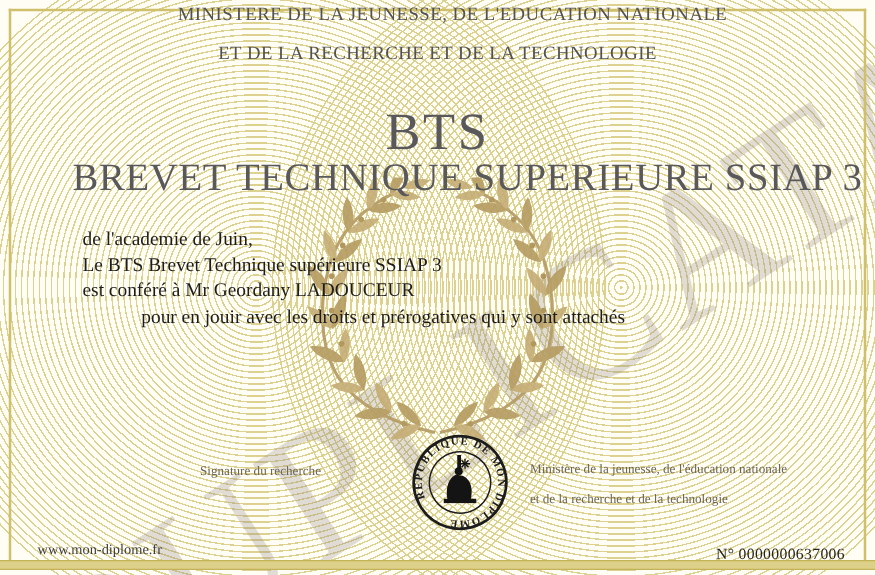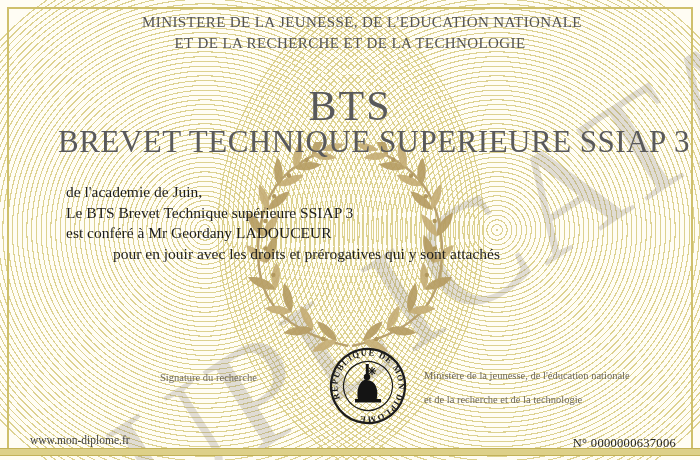--- a/index.html
+++ b/index.html
@@ -33,21 +33,21 @@
   }
   .bottom-band{
     position:absolute; left:0; right:0; bottom:4px; height:6px;
     background:#ddd089; border-top:1px solid #c3b259; border-bottom:1px solid #c3b259;
   }
 
   .hdr{
     position:absolute; left:0; right:0; text-align:center;
     color:#525254; font-size:15px; letter-spacing:0.4px;
   }
-  .hdr1{ top:14px;padding-left:24px; }
+  .hdr1{ top:4px;padding-left:24px; }
   .hdr2{ top:35px; }
 
   .title-acro{
     position:absolute; left:0; right:0; top:82px; text-align:center;
     color:#59595b; font-size:42px; letter-spacing:2px;
   }
   .title-full{
     position:absolute; left:0; right:0; top:124px; text-align:center;
     color:#59595b; font-size:31px; letter-spacing:0.5px; white-space:nowrap;margin-left:48px;
   }

